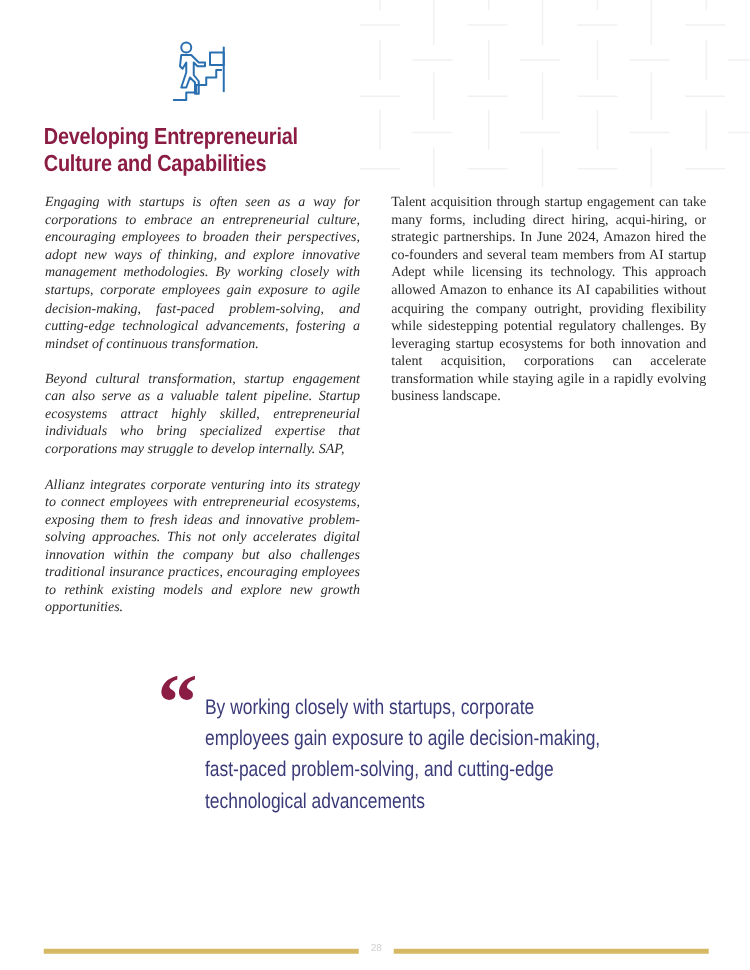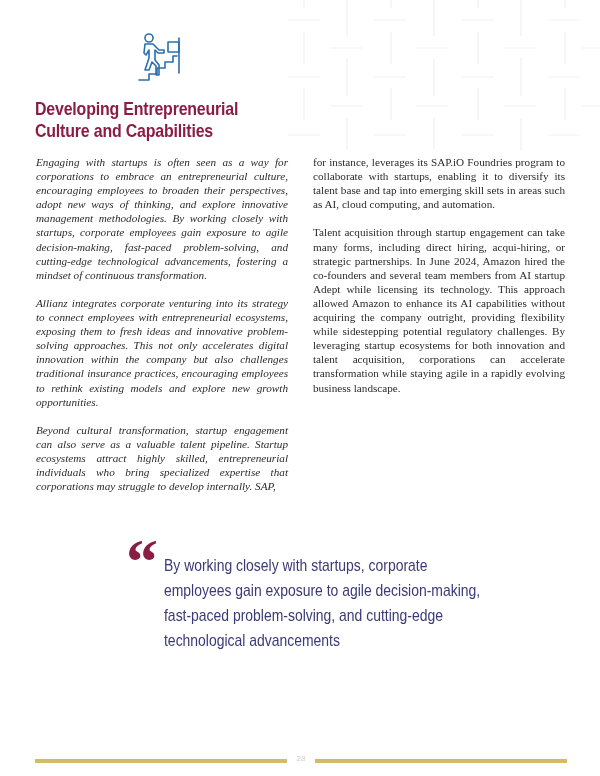--- a/index.html
+++ b/index.html
@@ -69,26 +69,25 @@
   </g>
 </svg>
 
 <div class="title">
   <div>Developing Entrepreneurial</div>
   <div>Culture and Capabilities</div>
 </div>
 
 <div class="col col-left">
   <p>Engaging with startups is often seen as a way for corporations to embrace an entrepreneurial culture, encouraging employees to broaden their perspectives, adopt new ways of thinking, and explore innovative management methodologies. By working closely with startups, corporate employees gain exposure to agile decision-making, fast-paced problem-solving, and cutting-edge technological advancements, fostering a mindset of continuous transformation.</p>
+  <p>Beyond cultural transformation, startup engagement can also serve as a valuable talent pipeline. Startup ecosystems attract highly skilled, entrepreneurial individuals who bring specialized expertise that corporations may struggle to develop internally. SAP,</p>
   <p>Allianz integrates corporate venturing into its strategy to connect employees with entrepreneurial ecosystems, exposing them to fresh ideas and innovative problem-solving approaches. This not only accelerates digital innovation within the company but also challenges traditional insurance practices, encouraging employees to rethink existing models and explore new growth opportunities.</p>
-  <p>Beyond cultural transformation, startup engagement can also serve as a valuable talent pipeline. Startup ecosystems attract highly skilled, entrepreneurial individuals who bring specialized expertise that corporations may struggle to develop internally. SAP,</p>
 </div>
 
 <div class="col col-right">
-  <p>for instance, leverages its SAP.iO Foundries program to collaborate with startups, enabling it to diversify its talent base and tap into emerging skill sets in areas such as AI, cloud computing, and automation.</p>
   <p>Talent acquisition through startup engagement can take many forms, including direct hiring, acqui-hiring, or strategic partnerships. In June 2024, Amazon hired the co-founders and several team members from AI startup Adept while licensing its technology. This approach allowed Amazon to enhance its AI capabilities without acquiring the company outright, providing flexibility while sidestepping potential regulatory challenges. By leveraging startup ecosystems for both innovation and talent acquisition, corporations can accelerate transformation while staying agile in a rapidly evolving business landscape.</p>
 </div>
 
 <div class="quote-mark">“</div>
 <div class="quote-text">
   <div>By working closely with startups, corporate</div>
   <div>employees gain exposure to agile decision-making,</div>
   <div>fast-paced problem-solving, and cutting-edge</div>
   <div>technological advancements</div>
 </div>

